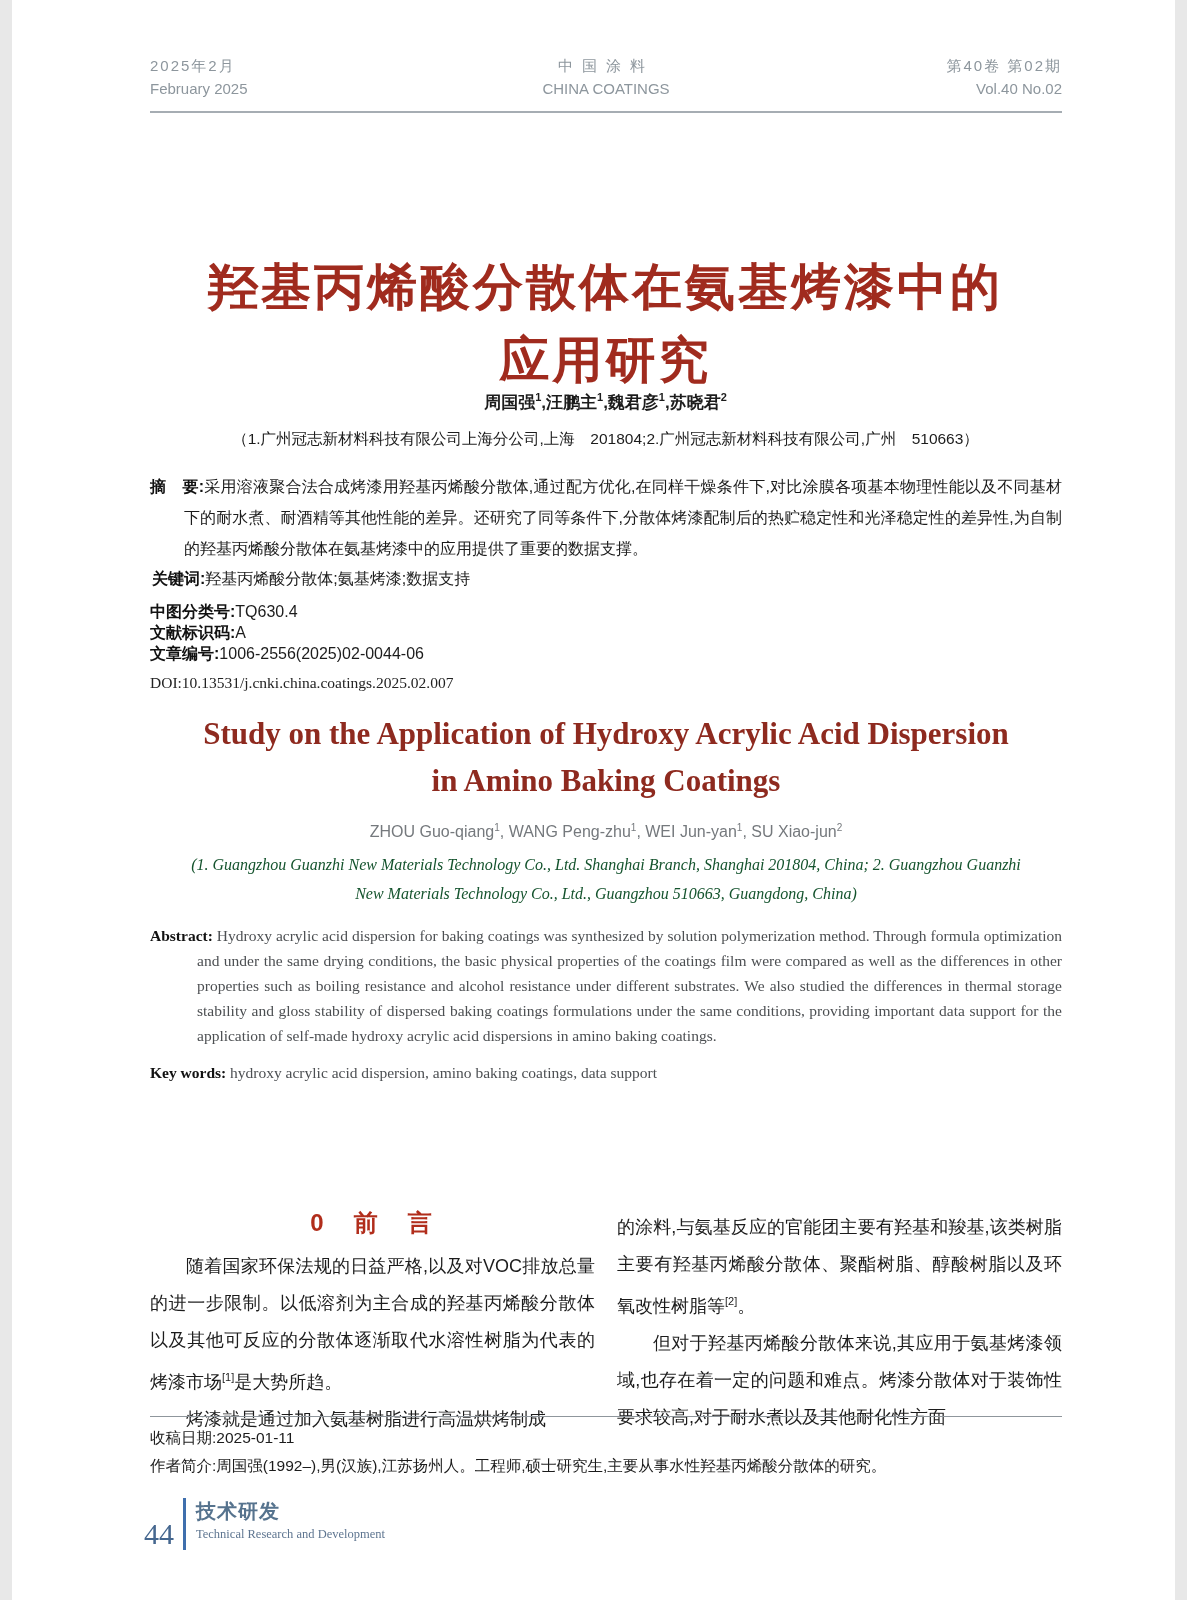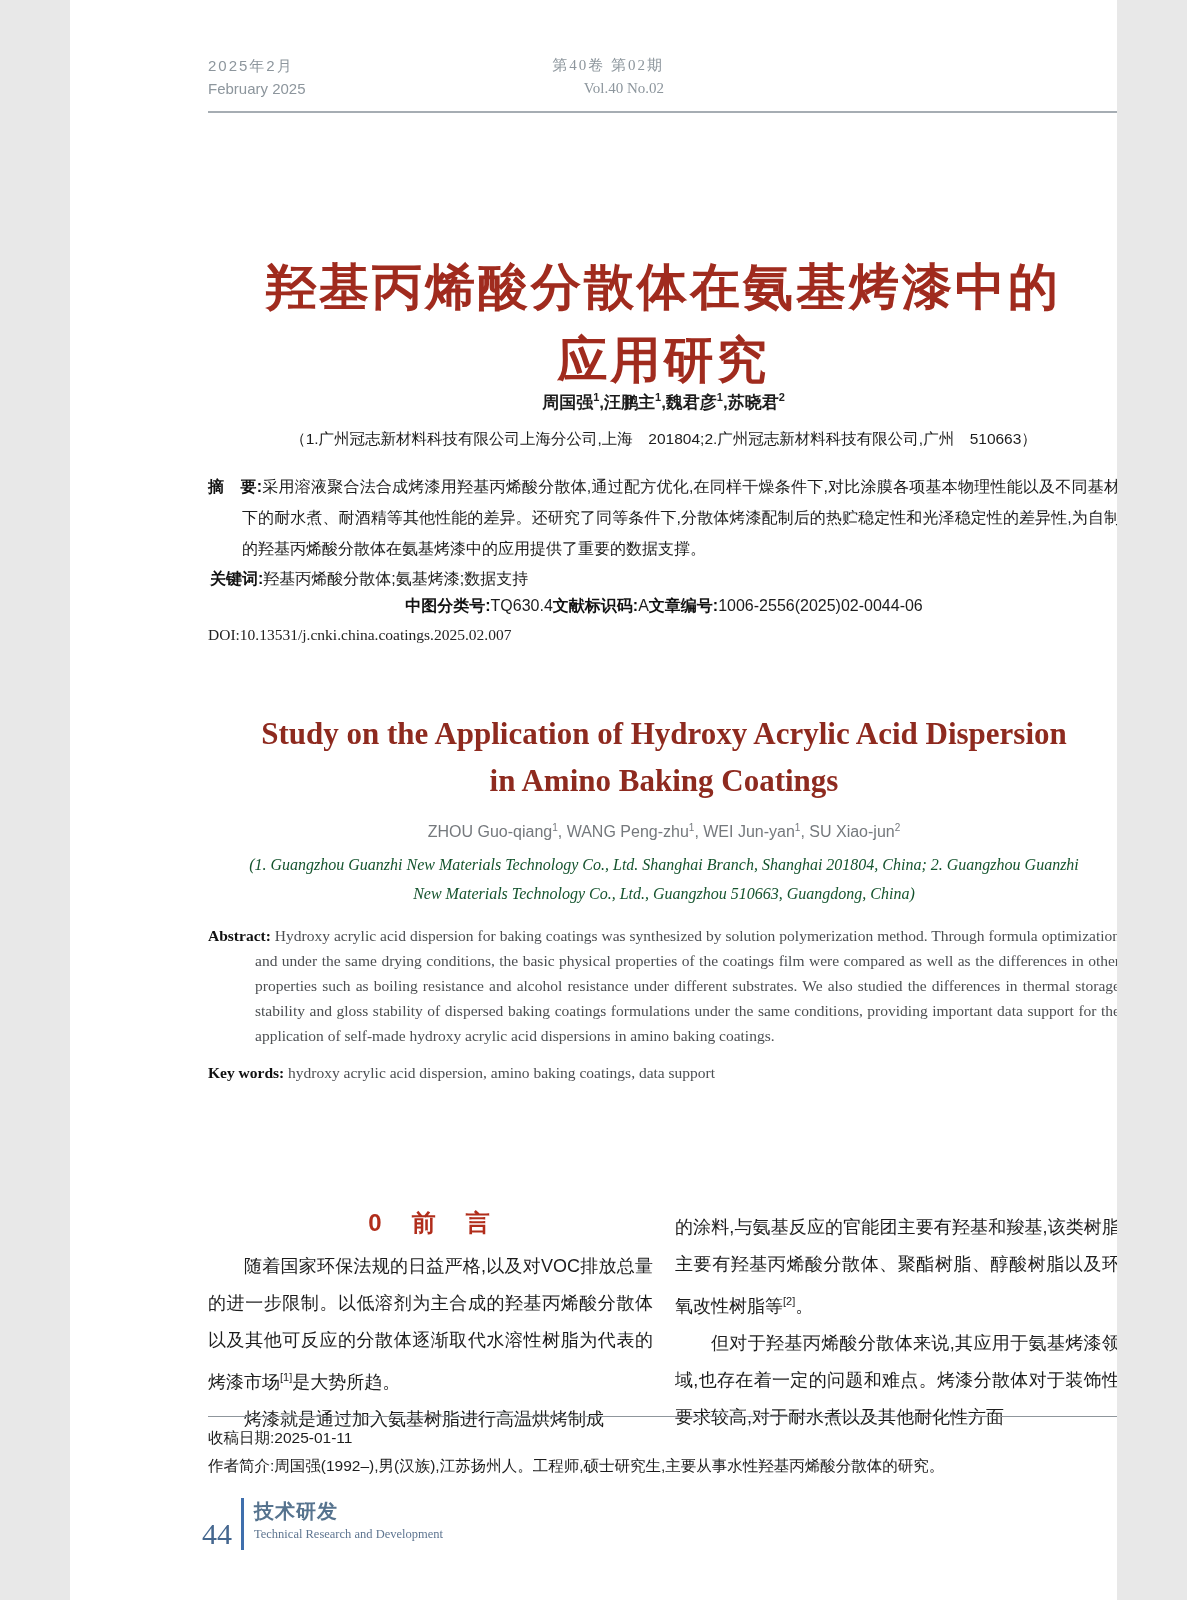--- a/index.html
+++ b/index.html
@@ -1,28 +1,28 @@
 <!DOCTYPE html>
 <html><head>
 <meta charset="utf-8">
 <style>
   html,body{margin:0;padding:0;background:#e8e8e8;}
   .page{
-    width:1047px;height:1600px;position:relative;background:#ffffff;
+    width:1163px;height:1600px;position:relative;background:#ffffff;
     font-family:"Liberation Sans",sans-serif;color:#1c1c1c;overflow:hidden;
     margin:0 auto;
   }
   
   .jheader{
     position:absolute;top:54px;left:138px;width:912px;display:flex;
     color:#8d969d;font-size:15px;line-height:23px;
   }
   .jh-left{width:25%;text-align:left;}
   .jh-center{width:50%;text-align:center;}
-  .jh-right{width:25%;text-align:right;font-family:Liberation Serif, serif;}
+  .jh-right{width:25%;text-align:right;}
   .jh-zh{letter-spacing:2px;}
   .jh-center .jh-zh{letter-spacing:9px;}
   .jheader-rule{
     position:absolute;top:111px;left:138px;width:912px;
     border-top:2px solid #a6adb3;
   }
   
   .title-zh{
     position:absolute;top:251px;left:0;width:1187px;text-align:center;
     font-size:50px;line-height:73px;font-weight:700;letter-spacing:3px;
@@ -41,21 +41,21 @@
   .meta-block{
     position:absolute;top:471px;left:138px;width:912px;
     font-size:16px;font-weight:500;
   }
   .abstract-zh{
     margin:0;text-align:justify;line-height:31px;
     padding-left:34px;text-indent:-34px;
   }
   .lbl{font-weight:700;color:#111;}
   .keywords-zh{margin:5px 0 0 2px;}
-  .clc-row{margin-top:6px;display:flex;justify-content:center;}
+  .clc-row{margin-top:12px;display:flex;justify-content:flex-start;flex-direction:column;}
   .doi-line{
     margin-top:9px;font-family:"Liberation Serif",serif;
     font-size:15.5px;font-weight:400;color:#222;
   }
   
   .en-block{position:absolute;top:710px;left:138px;width:912px;text-align:center;}
   .title-en{
     font-family:"Liberation Serif",serif;font-weight:700;
     font-size:31px;line-height:47px;color:#8e2a1f;
   }
@@ -106,20 +106,24 @@
 </style>
 </head>
 <body>
 
 <div class="page">
 
   <div class="jheader">
     <div class="jh-left">
       <div class="jh-zh">2025年2月</div>
       <div>February 2025</div>
+    </div>
+    <div class="jh-center">
+      <div class="jh-zh">中国涂料</div>
+      <div>CHINA COATINGS</div>
     </div>
     <div class="jh-right">
       <div class="jh-zh">第40卷 第02期</div>
       <div>Vol.40 No.02</div>
     </div>
   </div>
   <div class="jheader-rule"></div>
 
   <div class="title-zh">
     <div>羟基丙烯酸分散体在氨基烤漆中的</div>

